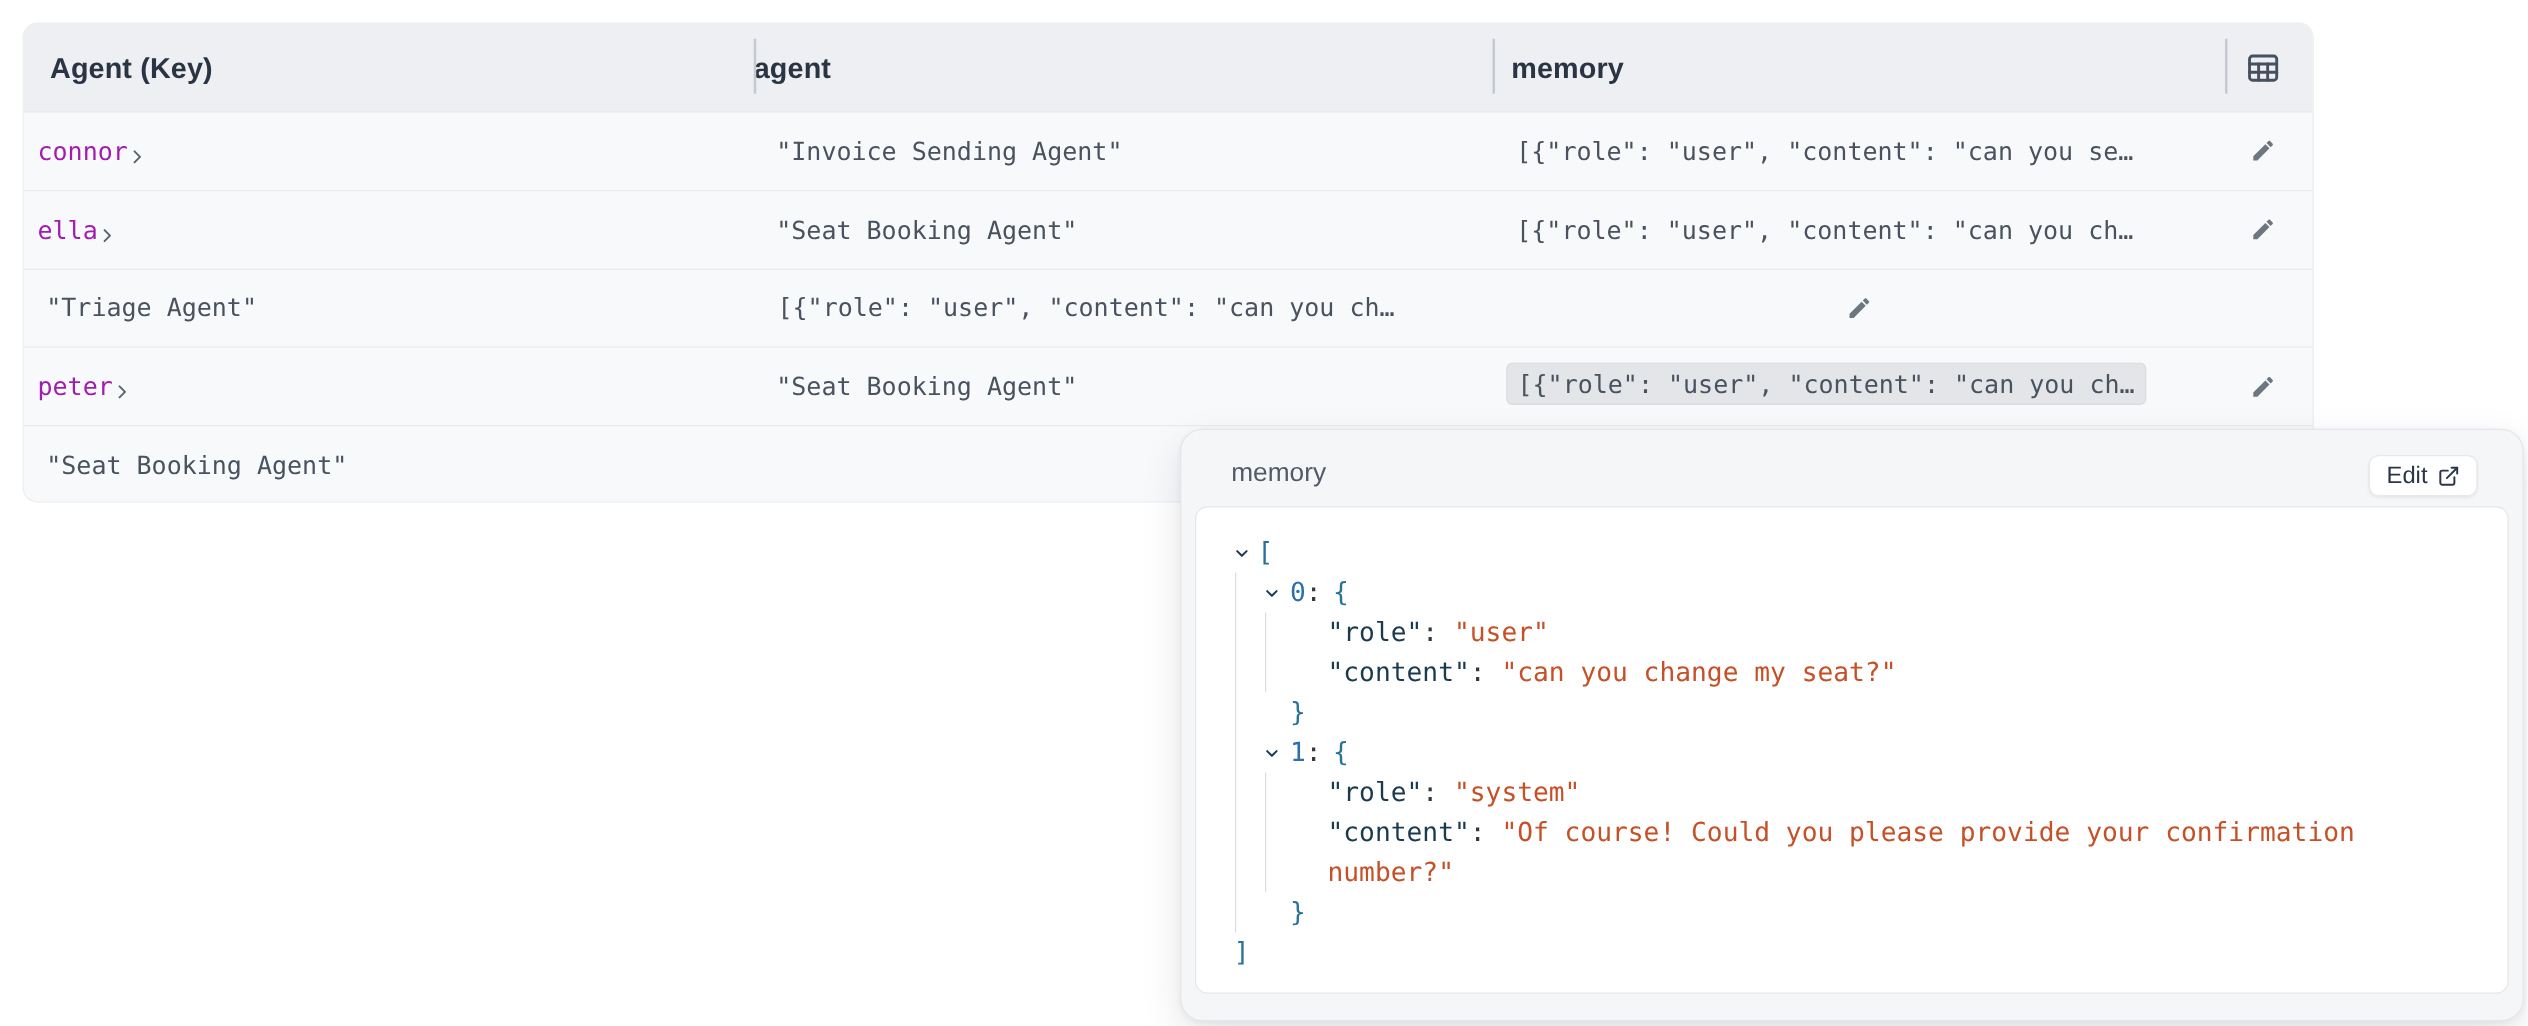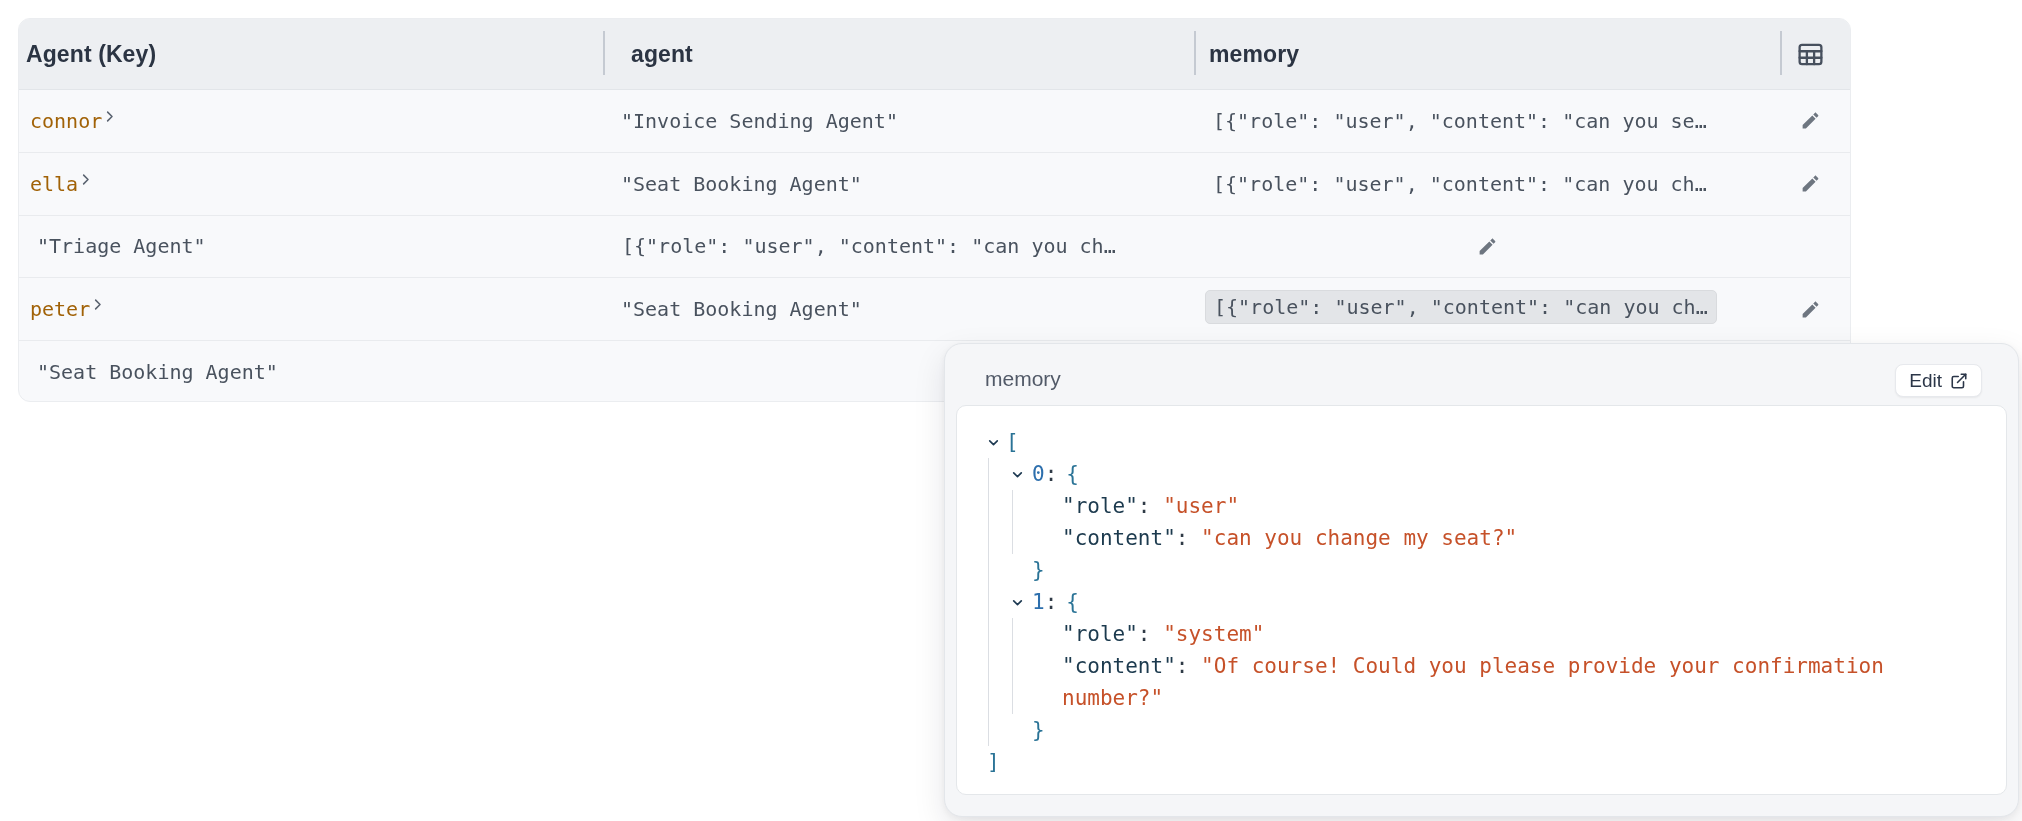--- a/index.html
+++ b/index.html
@@ -7,33 +7,33 @@
   .stage{position:relative;width:2022px;height:821px;}
 
   
   .table-card{position:absolute;left:18px;top:18px;width:1833px;height:384px;
               background:#f8f9fb;border:1px solid #ebedf0;border-radius:12px;
               box-sizing:border-box;overflow:hidden;}
   .thead{display:grid;grid-template-columns:584px 591px 586px 60px;height:70px;
          background:#edeff2;align-items:center;position:relative;}
   .th{position:relative;height:100%;display:flex;align-items:center;
       font-size:23px;font-weight:700;color:#2b3443;letter-spacing:0.1px;}
-  .th-key{padding-left:7px;}
-  .th-agent{padding-left:28px;}
+  .th-key{padding-left:21px;}
+  .th-agent{padding-left:0;}
   .th-memory{padding-left:15px;}
   .th-icon{justify-content:center;padding-left:0;}
   .vdiv{position:absolute;left:0;top:12px;bottom:14px;width:2px;background:#c5cad2;}
 
   .tr{display:grid;grid-template-columns:584px 591px 586px 60px;height:62.8px;
       box-sizing:border-box;border-top:1px solid #e9ebee;align-items:center;}
   .tr.first{border-top:1px solid #e2e5e9;}
   .td{overflow:hidden;white-space:nowrap;
       font-family:"DejaVu Sans Mono","Liberation Mono",monospace;
       font-size:20px;color:#49525e;}
-  .td-key{padding-left:11px;display:flex;align-items:flex-start;color:#a16207;}
+  .td-key{padding-left:11px;display:flex;align-items:flex-end;color:#a21caf;}
   .td-agent{padding-left:18px;}
   .td-memory{padding-left:19px;}
   .td-edit{display:flex;align-items:center;justify-content:center;}
   .row-chevron{flex:0 0 auto;display:inline-flex;cursor:pointer;}
   .pencil-btn{background:none;border:none;padding:4px;cursor:pointer;display:inline-flex;}
   .cell-highlight{display:inline-block;box-sizing:border-box;max-width:540px;
       background:#e3e5e8;border:1px solid #d9dbde;border-radius:5px;
       padding:4px 8px;overflow:hidden;white-space:nowrap;margin-left:-8px;}
   .grid-icon-btn{background:none;border:none;padding:2px;cursor:pointer;display:inline-flex;}
 

